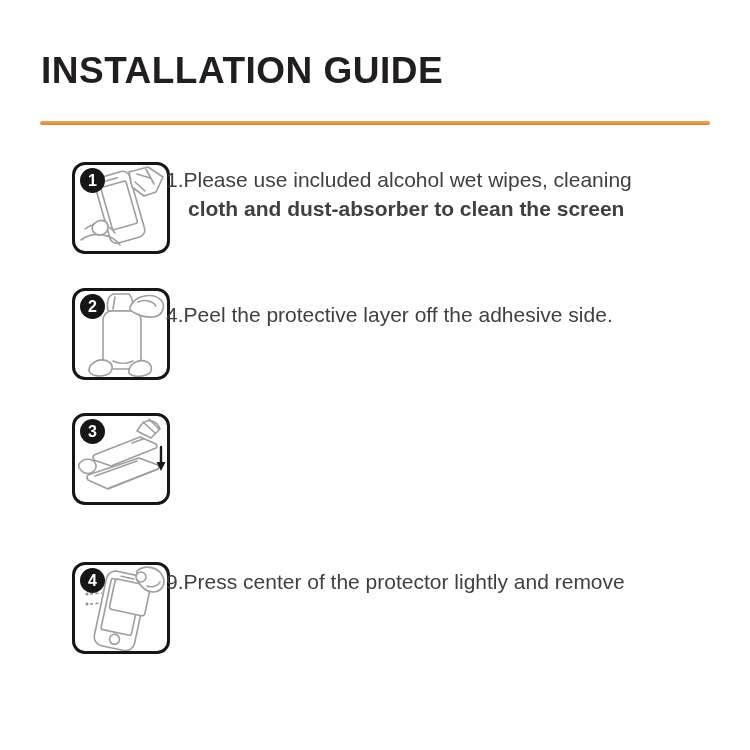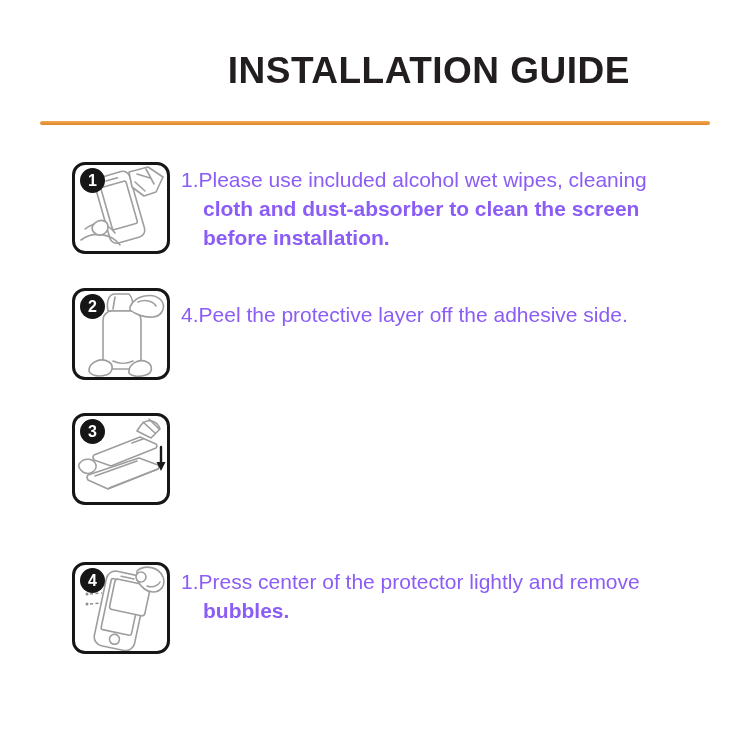--- a/index.html
+++ b/index.html
@@ -3,42 +3,42 @@
 <meta charset="utf-8">
 <style>
   html,body{margin:0;padding:0;}
   body{
     width:750px;height:750px;position:relative;overflow:hidden;
     background:#ffffff;
     font-family:"Liberation Sans", sans-serif;
   }
   .page-title{
     position:absolute;top:50px;left:0;width:630px;
-    text-align:right;
+    text-align:left;
     font-size:37px;font-weight:800;letter-spacing:.5px;
-    color:#221e1f;margin:0;
+    color:#221e1f;margin:0;padding-left:41px;
   }
   .divider{
     position:absolute;top:121px;left:40px;width:670px;height:4px;
     border-radius:2px;
     background:linear-gradient(#f1a851,#e08427);
   }
   .illus-box{
     position:absolute;left:72px;width:92px;height:86px;
     border:3px solid #161616;border-radius:13px;background:#fff;
   }
   .badge{
     position:absolute;top:3px;left:5px;width:25px;height:25px;border-radius:50%;
     background:#161616;color:#fff;font-size:16px;font-weight:700;
     display:flex;align-items:center;justify-content:center;z-index:2;
   }
   .illus{position:absolute;left:0;top:0;width:100%;height:100%;}
   .step-text{
-    position:absolute;left:181px;width:530px;
-    color:#8b5cf6;font-size:21px;line-height:29px;
+    position:absolute;left:166px;width:530px;
+    color:#404040;font-size:21px;line-height:29px;
   }
   .step-text .cont{padding-left:22px;font-weight:bold;}
   svg .ln{stroke:#9e9e9e;fill:none;stroke-width:1.6;stroke-linecap:round;stroke-linejoin:round;}
   svg .wfill{stroke:#9e9e9e;fill:#ffffff;stroke-width:1.6;stroke-linecap:round;stroke-linejoin:round;}
   svg .dark{stroke:#1a1a1a;fill:none;stroke-width:2.4;stroke-linecap:round;}
   svg .darkfill{fill:#1a1a1a;stroke:none;}
   svg .dash{stroke:#8f8f8f;fill:none;stroke-width:1.4;stroke-dasharray:3 2.5;}
 </style>
 </head>
 <body>
@@ -57,21 +57,20 @@
     <path class="wfill" d="M54,7 L73,2 L88,12 L81,27 L69,31 L57,22 Z"></path>
     <path class="ln" d="M62,9 L75,13 M71,4 L79,19 M60,17 L70,26"></path>
     <path class="ln" d="M10,64 C20,56 33,58 40,68"></path>
     <path class="ln" d="M6,75 C18,66 36,68 45,80"></path>
     <path class="wfill" d="M20,58 C26,53 33,56 33,62 C33,68 26,72 21,69 C16,66 16,61 20,58 Z"></path>
   </svg>
 </div>
 <div class="step-text" style="top:165px">
   <div>1.Please use included alcohol wet wipes, cleaning</div>
   <div class="cont">cloth and dust-absorber to clean the screen</div>
-  <div class="cont">before installation.</div>
 </div>
 
 <div class="illus-box" style="top:288px">
   <div class="badge">2</div>
   <svg class="illus" viewBox="0 0 92 86" aria-hidden="true">
     <path class="wfill" d="M33,20 C31,10 34,3 40,3 L54,3 C58,7 59,15 57,20 Z"></path>
     <line class="ln" x1="38" y1="18" x2="40" y2="6"></line>
     <rect class="wfill" x="28" y="20" width="38" height="58" rx="9"></rect>
     <path class="ln" d="M38,70 C44,73 52,73 58,70"></path>
     <path class="wfill" d="M55,16 C60,4 78,1 86,9 C91,15 88,25 78,26 C69,27 60,23 55,19 Z"></path>
@@ -118,15 +117,14 @@
       <circle cx="12" cy="19" r="1.5" fill="#8f8f8f"></circle>
       <line class="dash" x1="15" y1="19" x2="27" y2="18"></line>
       <circle cx="12" cy="29" r="1.5" fill="#8f8f8f"></circle>
       <line class="dash" x1="15" y1="29" x2="27" y2="28"></line>
       <circle cx="12" cy="39" r="1.5" fill="#8f8f8f"></circle>
       <line class="dash" x1="15" y1="39" x2="27" y2="38"></line>
     </g>
   </svg>
 </div>
 <div class="step-text" style="top:567px">
-  <div>1.Press center of the protector lightly and remove</div>
-  <div class="cont">bubbles.</div>
+  <div>9.Press center of the protector lightly and remove</div>
 </div>
 
 </body></html>

